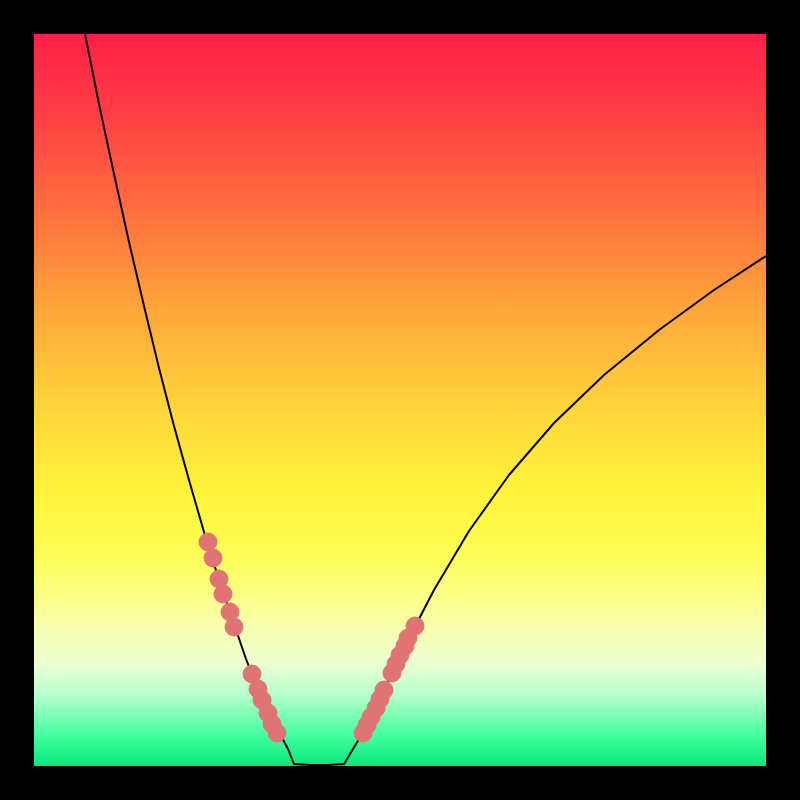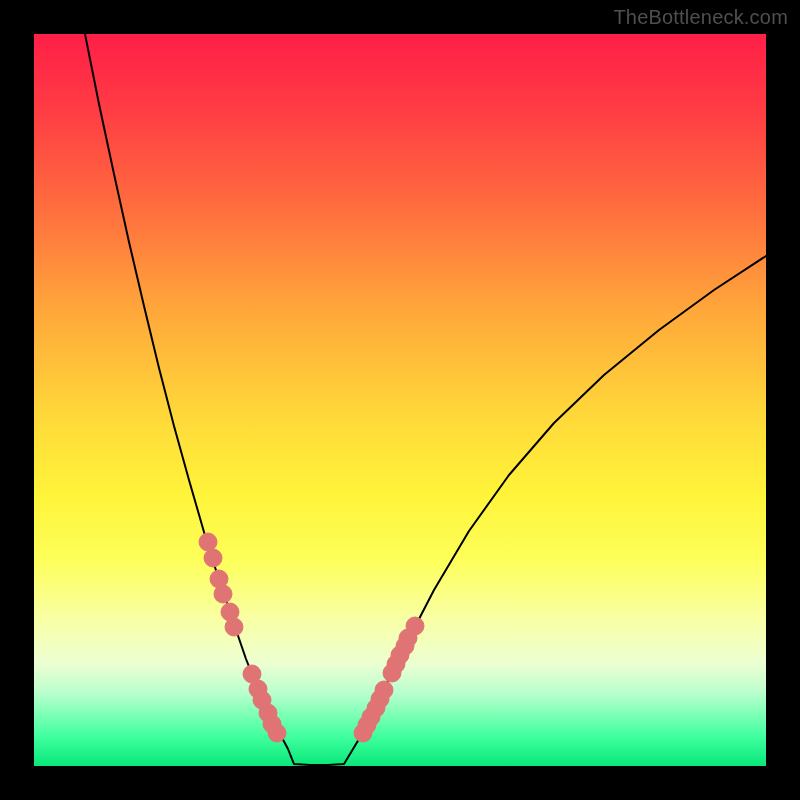--- a/index.html
+++ b/index.html
@@ -81,14 +81,13 @@
         <circle cx="346" cy="665" r="9" fill="#e07474" stroke="#e07474" stroke-width="1"></circle>
         <circle cx="350" cy="656" r="9" fill="#e07474" stroke="#e07474" stroke-width="1"></circle>
         <circle cx="358" cy="639" r="9" fill="#e07474" stroke="#e07474" stroke-width="1"></circle>
         <circle cx="362" cy="630" r="9" fill="#e07474" stroke="#e07474" stroke-width="1"></circle>
         <circle cx="366" cy="621" r="9" fill="#e07474" stroke="#e07474" stroke-width="1"></circle>
         <circle cx="371" cy="612" r="9" fill="#e07474" stroke="#e07474" stroke-width="1"></circle>
         <circle cx="374" cy="604" r="9" fill="#e07474" stroke="#e07474" stroke-width="1"></circle>
         <circle cx="381" cy="592" r="9" fill="#e07474" stroke="#e07474" stroke-width="1"></circle>
       </svg>
   </div>
-  <div class="watermark">TheBottleneck.com</div>
 </div>
 
 </body></html>

